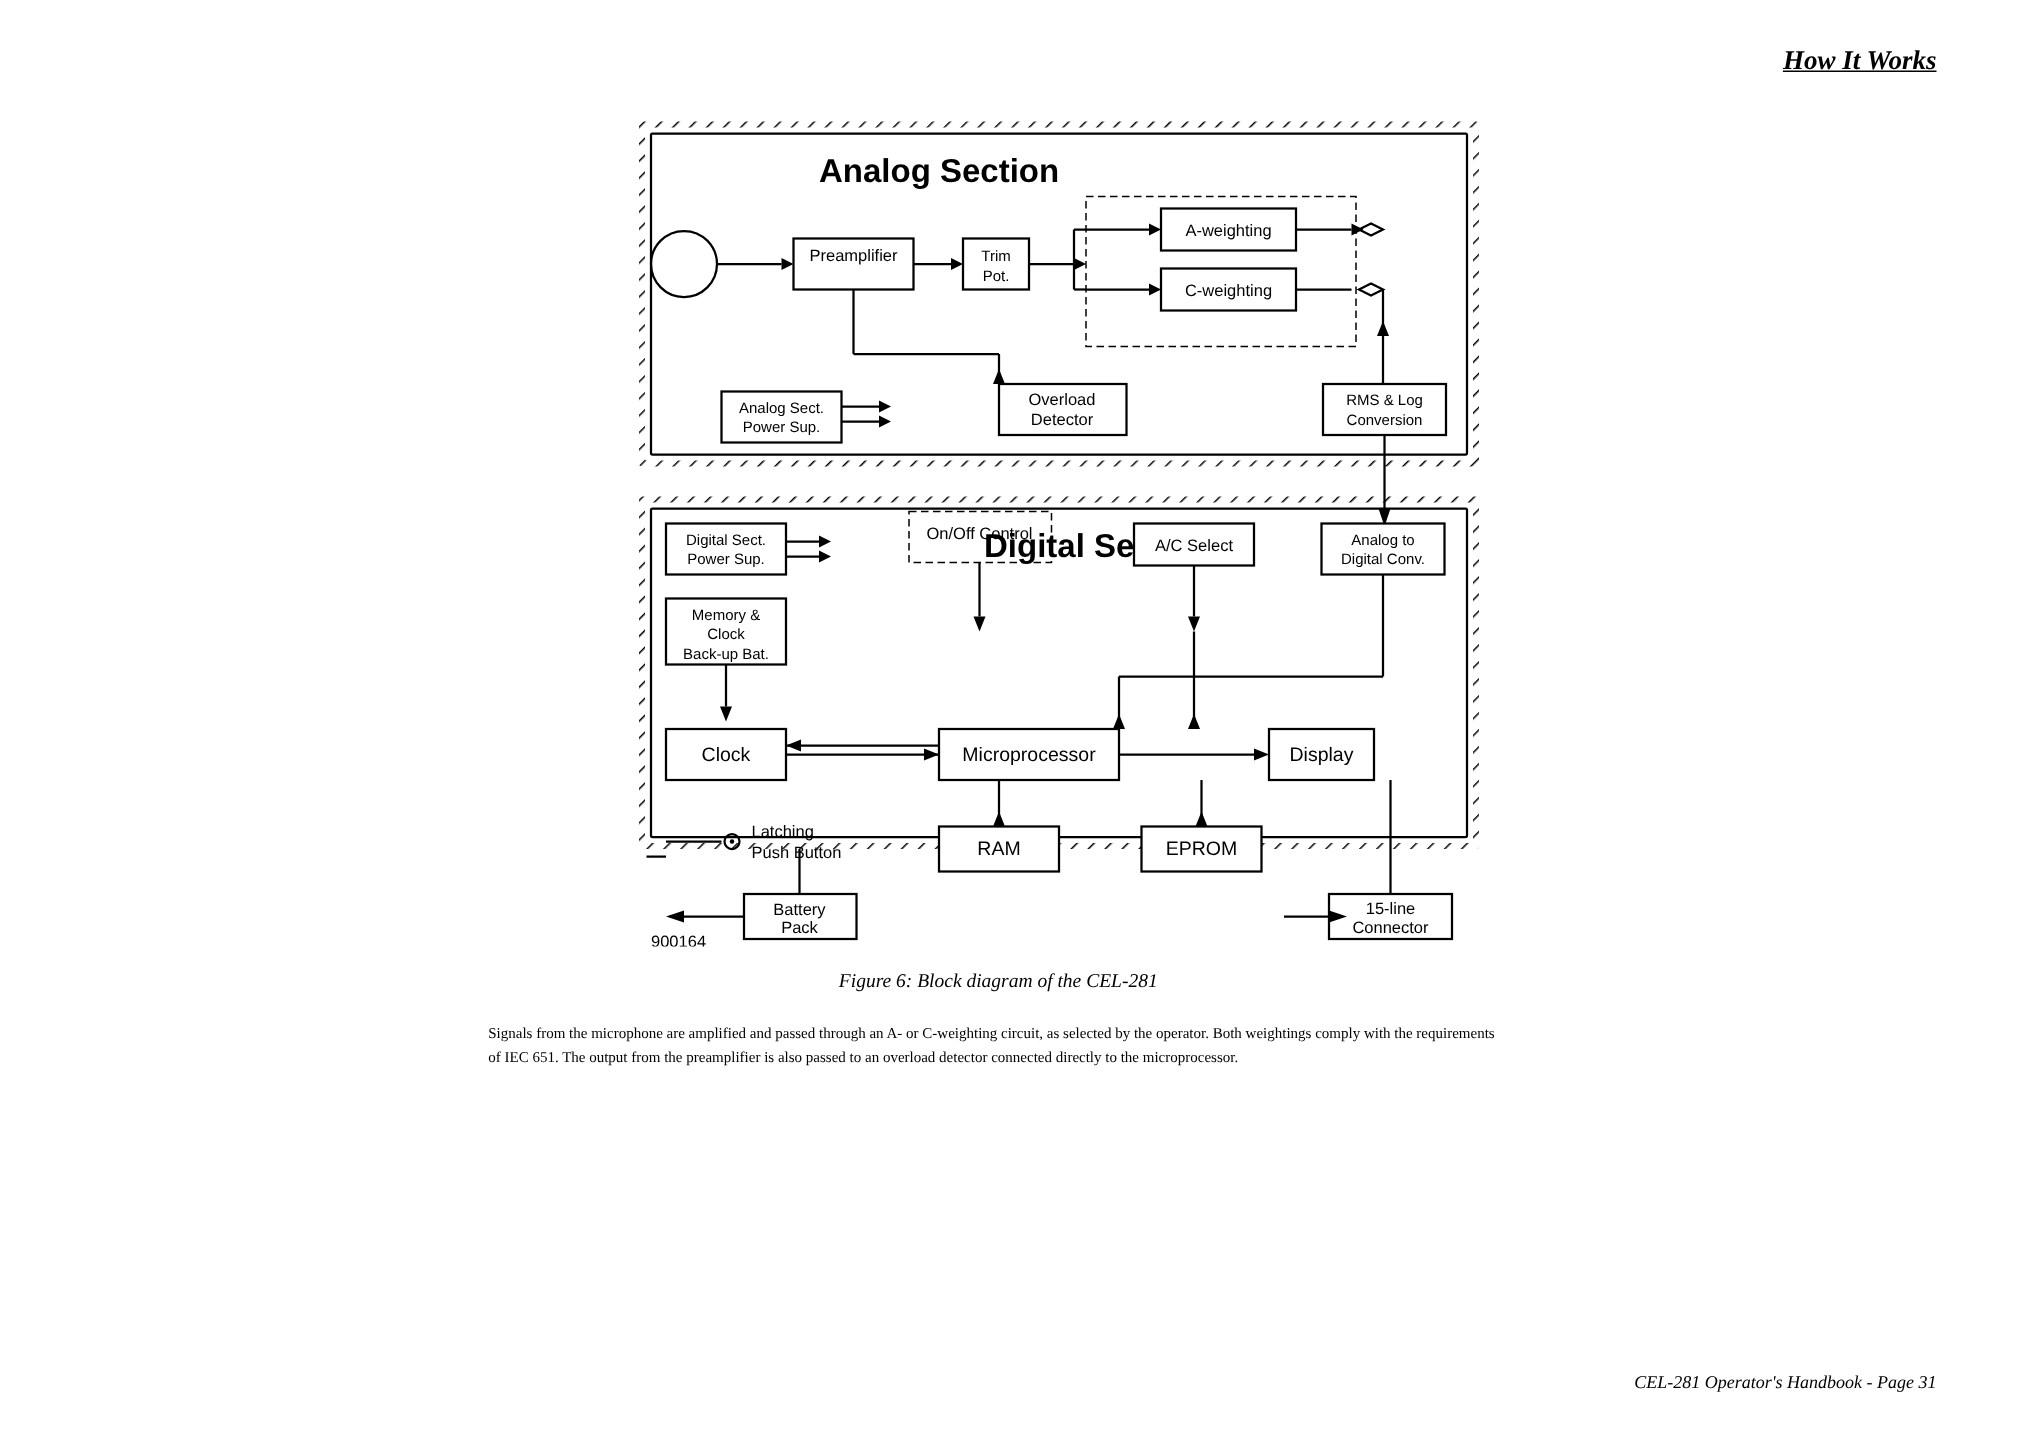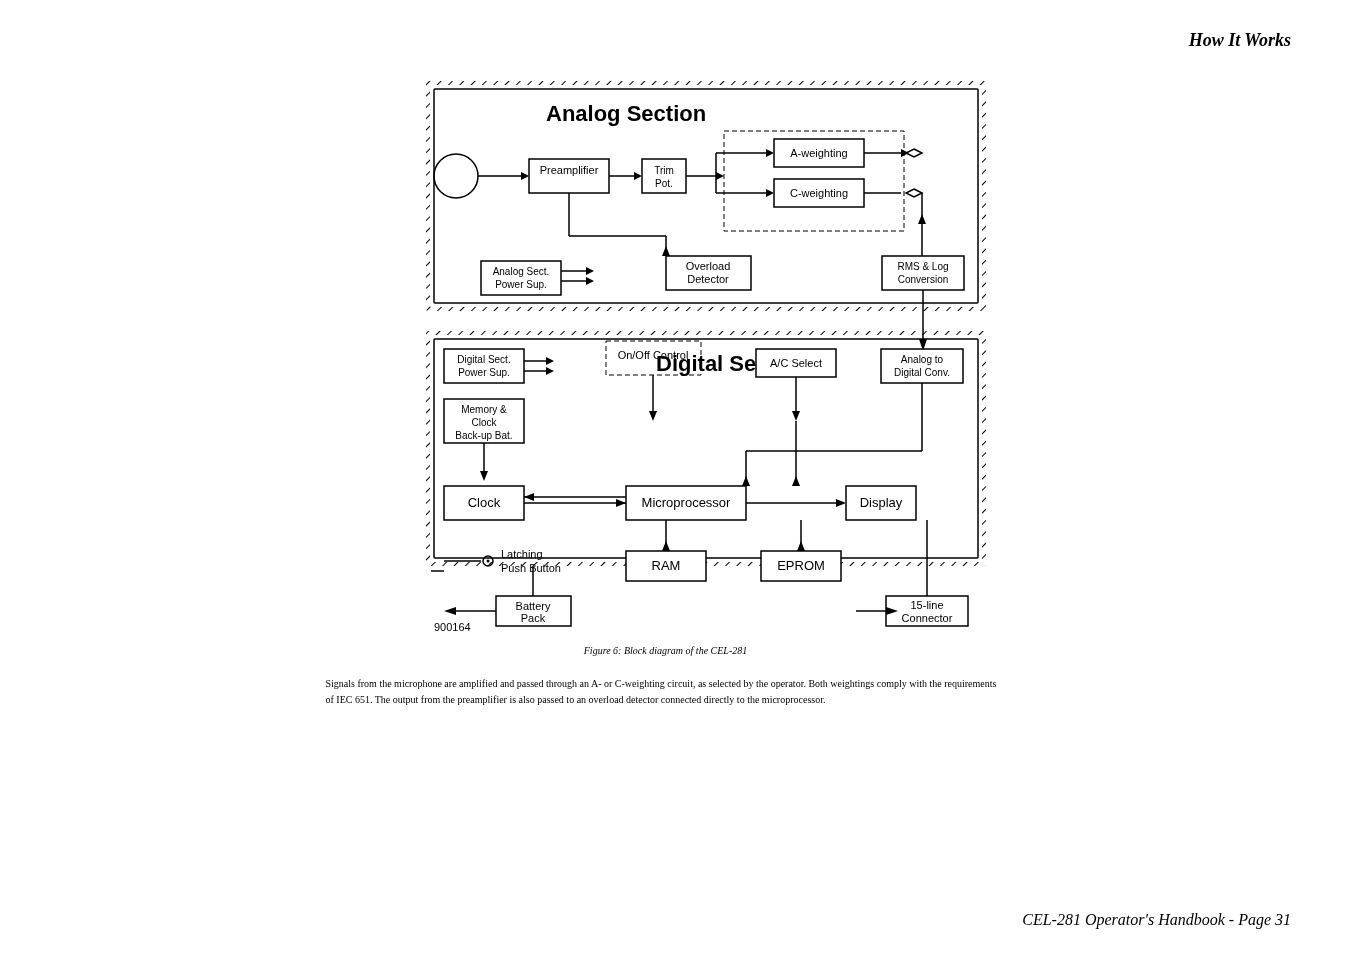--- a/index.html
+++ b/index.html
@@ -21,40 +21,41 @@
 
     
     .page-header {
       text-align: right;
       margin-bottom: 20px;
     }
     .page-title {
       font-style: italic;
       font-weight: bold;
       font-size: 18px;
+      text-decoration: underline;
     }
 
     
     .content-area {
       display: flex;
       flex-direction: column;
       align-items: center;
     }
 
     
     .diagram-container {
       width: 680px;
       margin-right: 20px;
       margin-bottom: 10px;
     }
 
     
     .figure-caption {
       font-style: italic;
-      font-size: 10px;
+      font-size: 13px;
       text-align: center;
       margin-bottom: 20px;
       width: 680px;
       margin-right: 20px;
     }
 
     
     .text-content {
       width: 680px;
       margin-right: 20px;
@@ -63,21 +64,21 @@
       font-size: 10px;
       line-height: 1.6;
       margin-bottom: 20px;
     }
 
     
     .page-footer {
       position: absolute;
       bottom: 25px;
       right: 60px;
-      font-size: 16px;
+      font-size: 12px;
       font-style: italic;
     }
 
     
     .block-diagram {
       width: 680px;
       height: 560px;
     }
 
     

